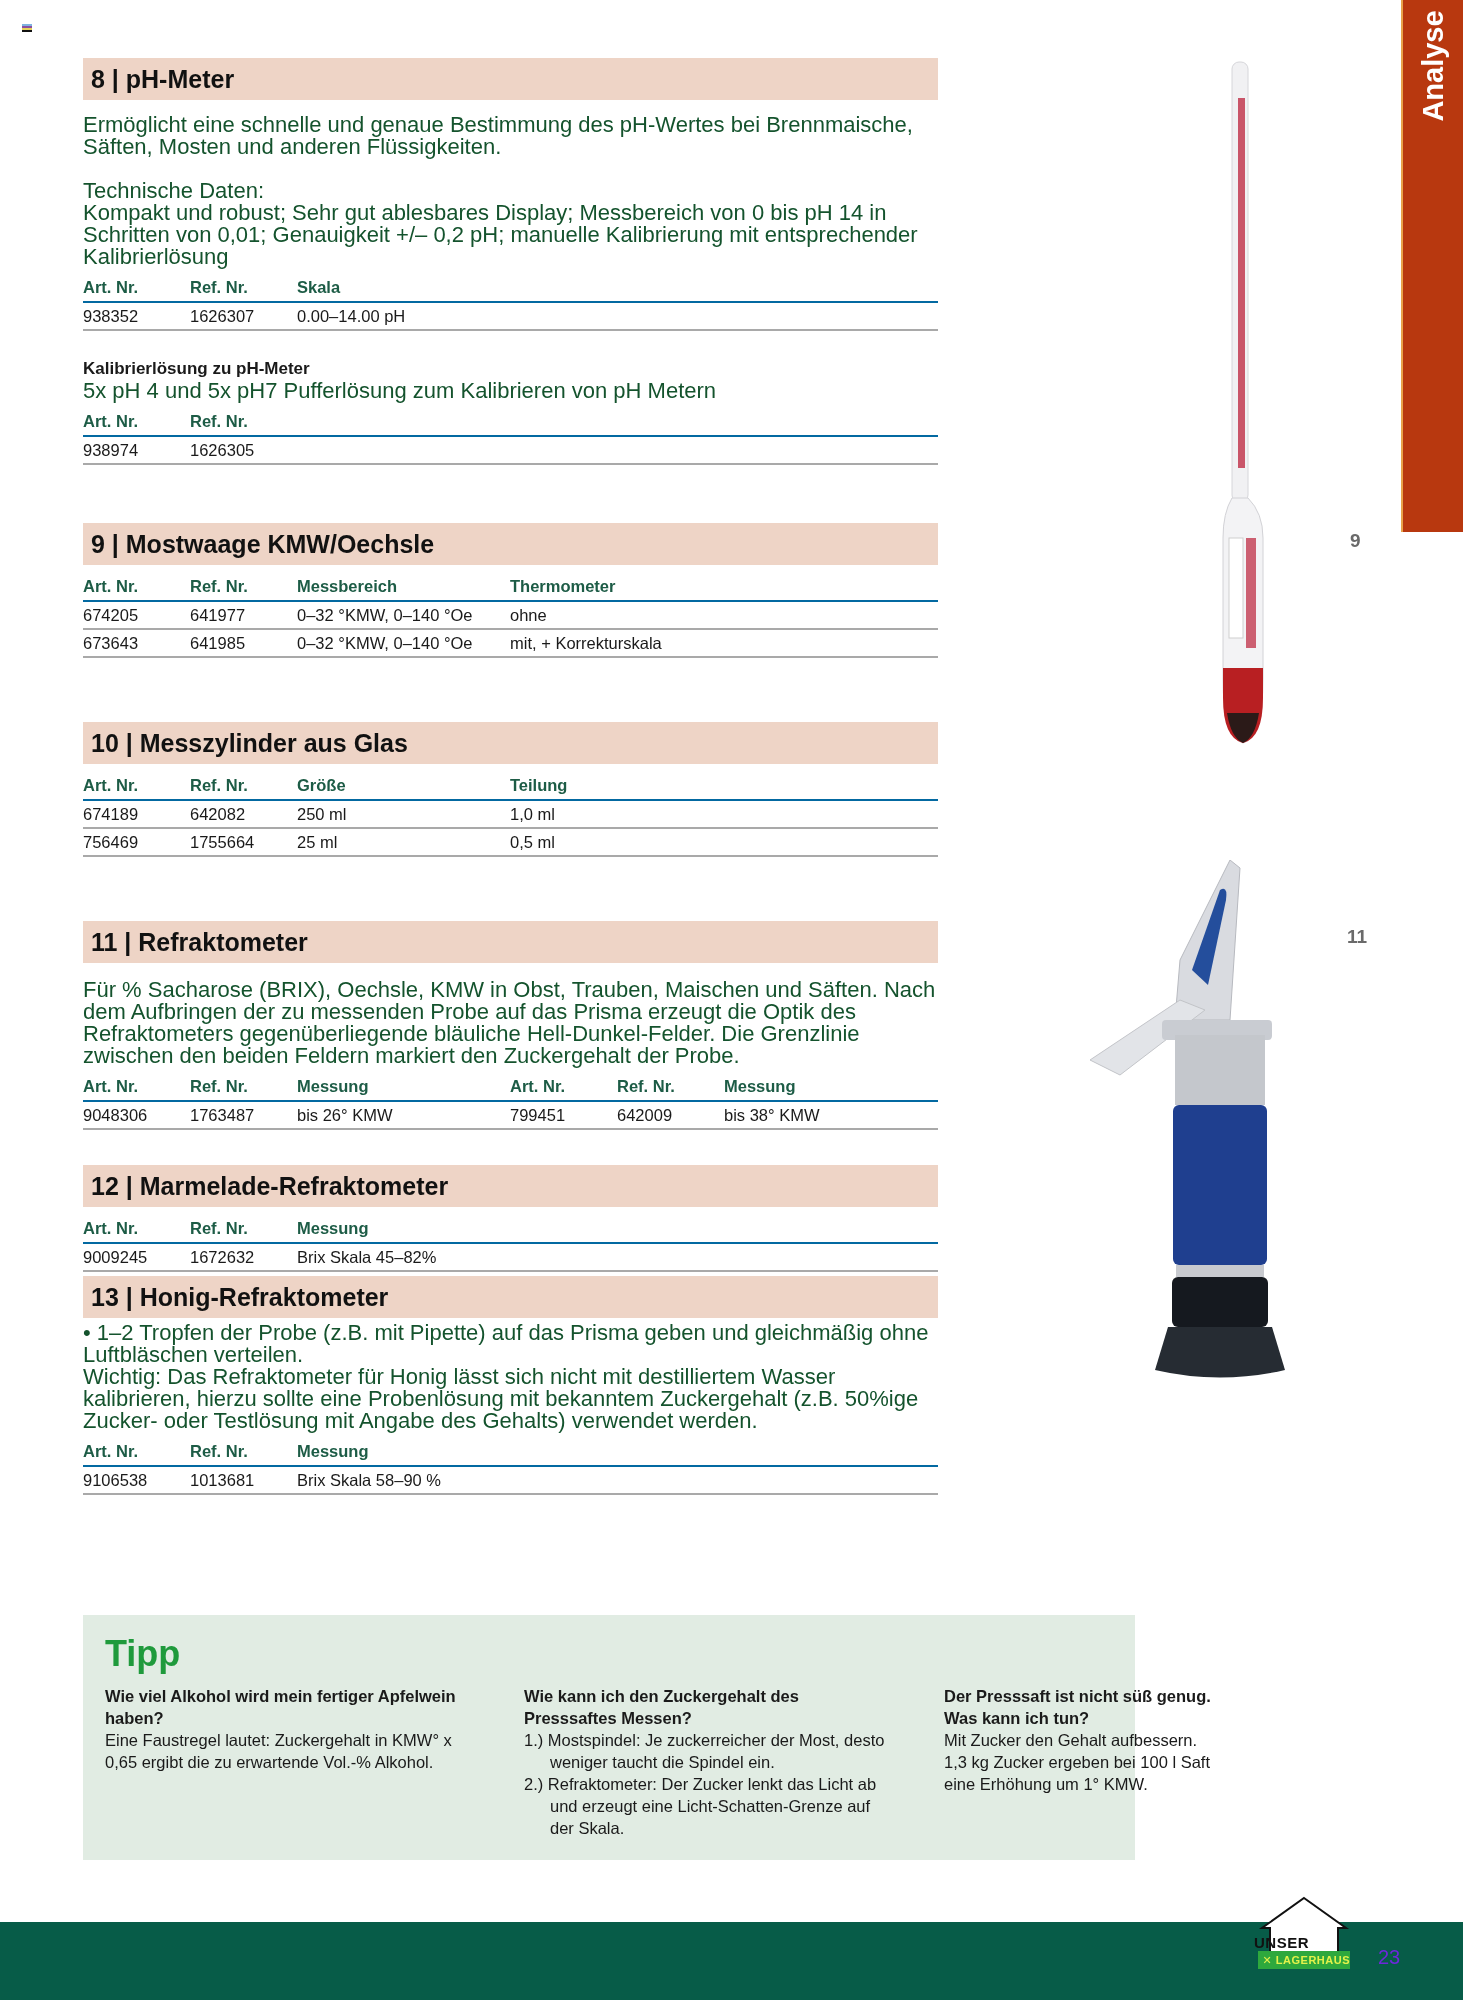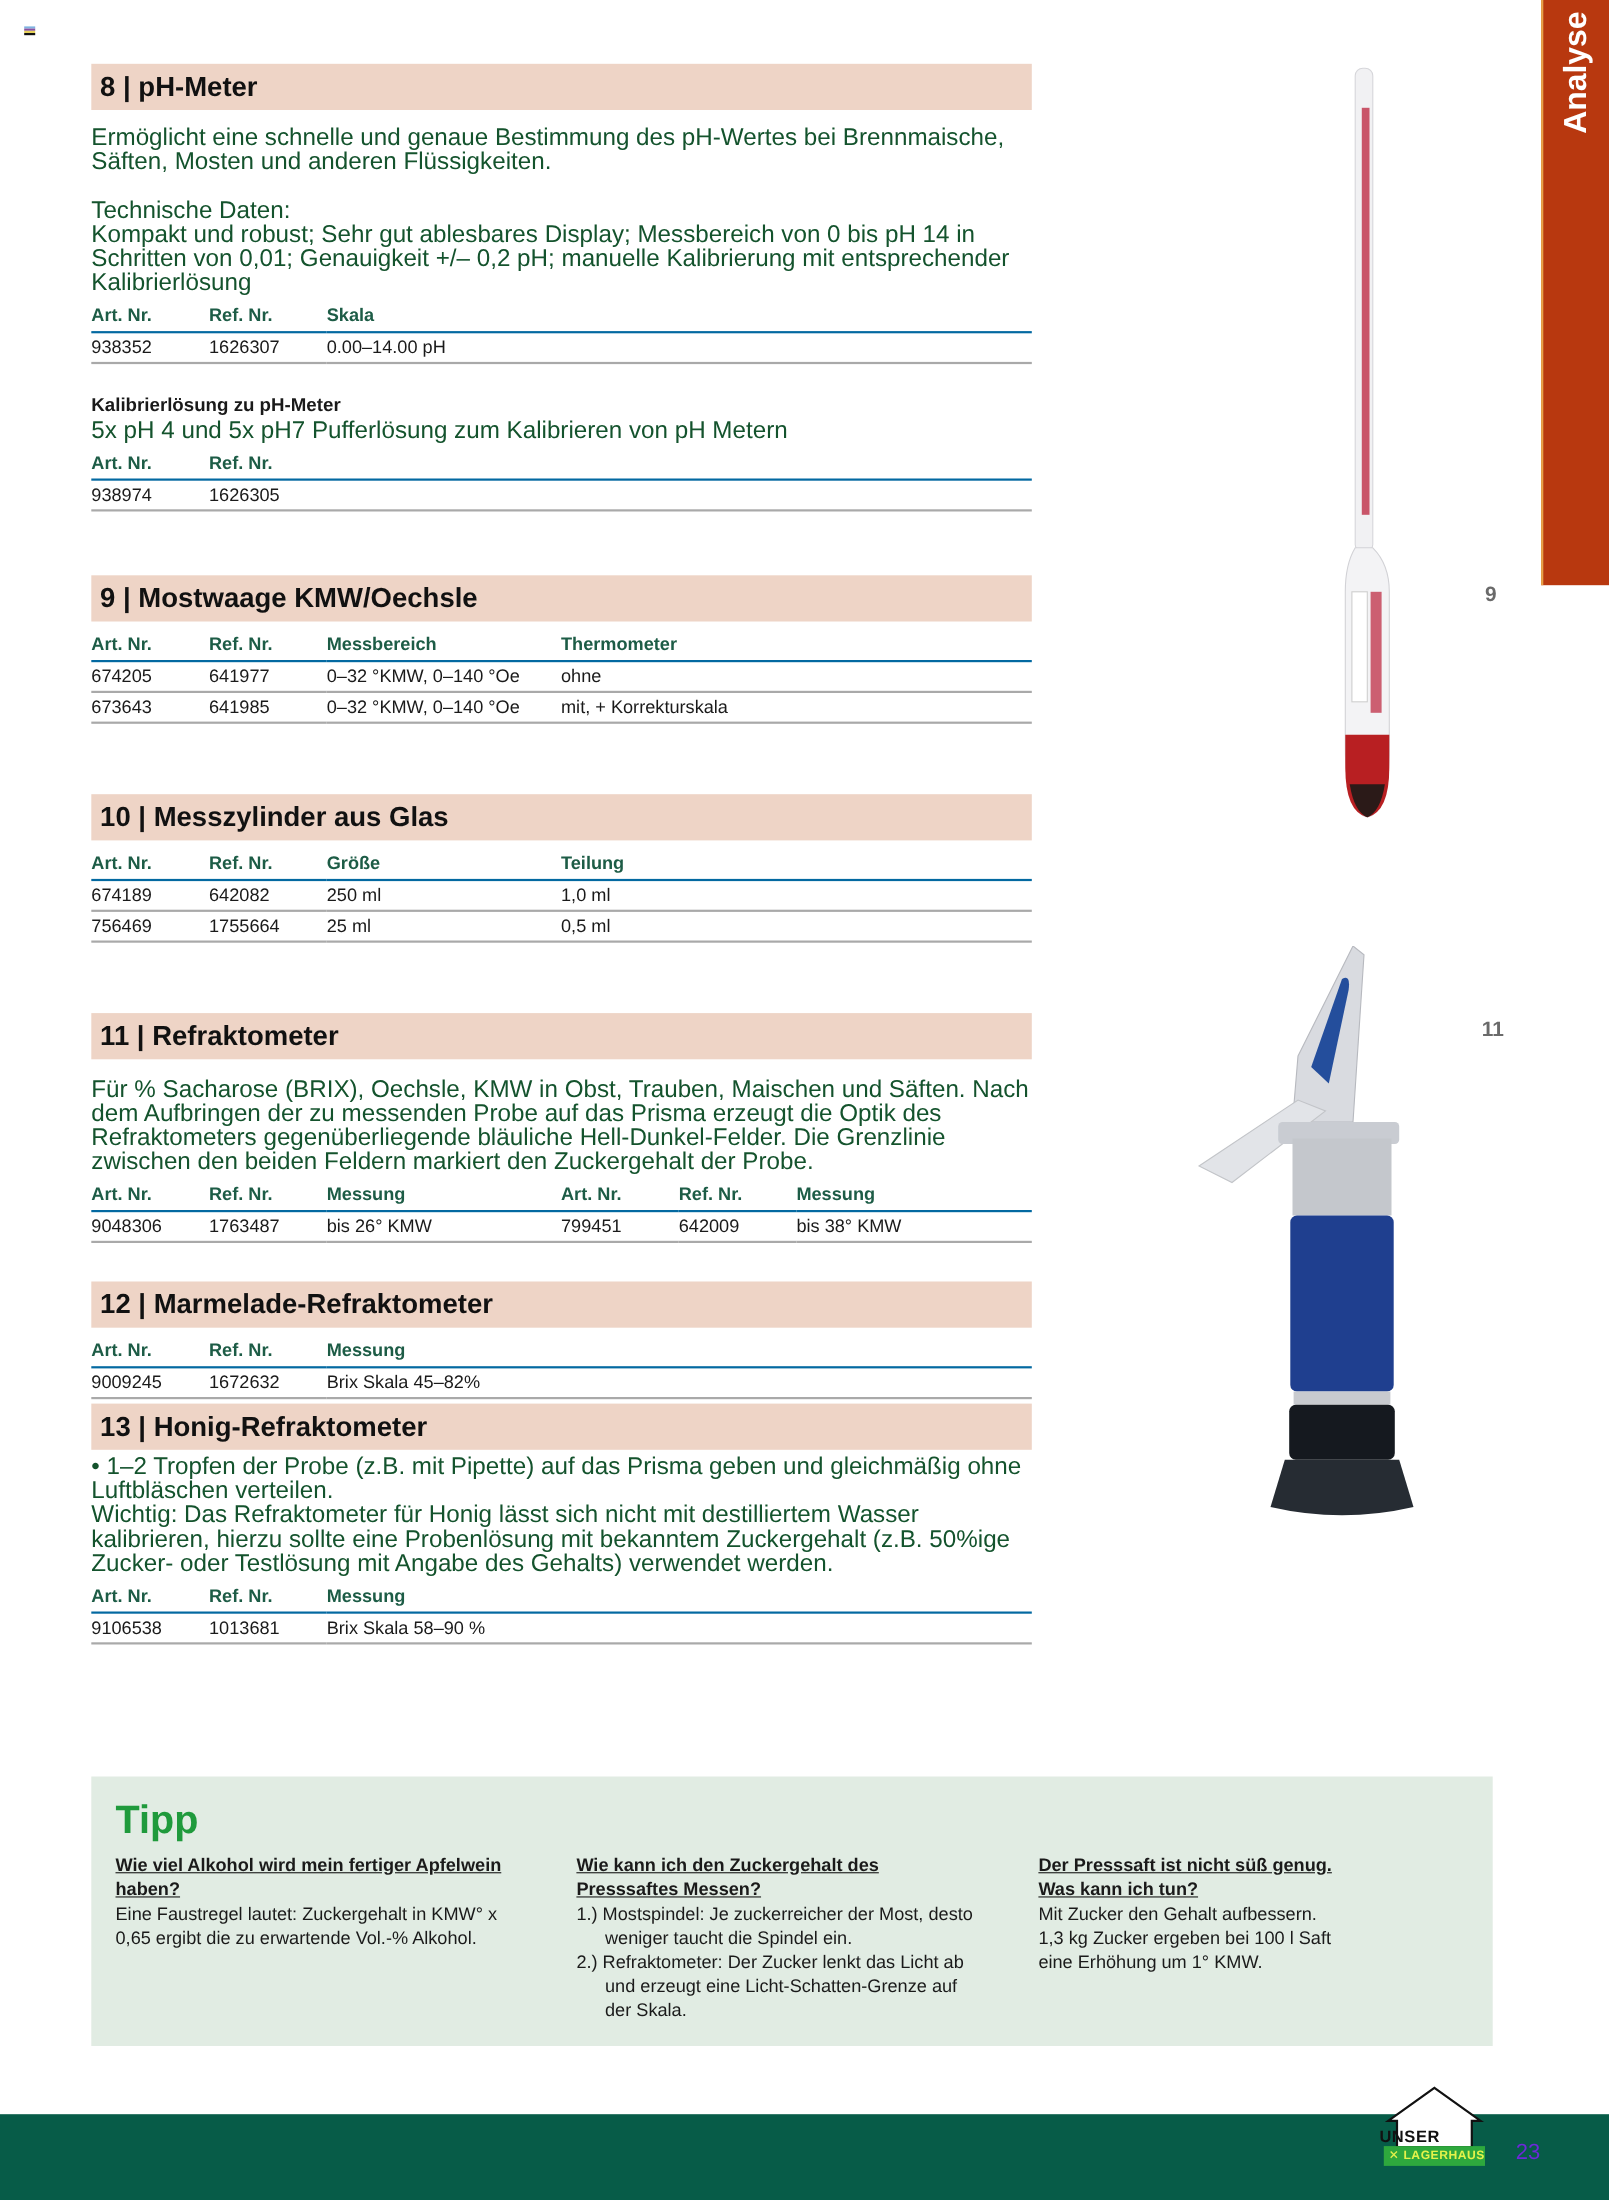--- a/index.html
+++ b/index.html
@@ -19,24 +19,24 @@
   .subhead { font-weight: 700; font-size: 17px; line-height: 23px; }
   .tbl { width: 855px; margin-top: 8px; border-collapse: collapse; font-size: 16.5px; }
   .tbl th { text-align: left; font-weight: 700; color: #1d5c46; height: 28px; vertical-align: middle; border-bottom: 2px solid #0369a1; }
   .tbl td { height: 28px; vertical-align: middle; border-bottom: 2px solid #a9a9a9; }
   .c1 { width: 107px; } .c2 { width: 107px; } .c3 { width: 213px; }
   .c4 { width: 107px; } .c5 { width: 107px; }
 
   .product-img { position: absolute; }
   .ref-num { position: absolute; font-weight: 700; font-size: 19px; color: #6a6a6a; }
 
-  .tipp { position: absolute; left: 83px; top: 1615px; width: 1274px; height: 245px; background: #e1ece3; }
+  .tipp { position: absolute; left: 83px; top: 1615px; width: 1052px; height: 245px; background: #e1ece3; }
   .tipp-title { position: absolute; left: 22px; top: 18px; font-size: 36px; font-weight: 700; color: #1f9a3c; }
   .tipp-col { position: absolute; top: 70px; width: 380px; font-size: 16.5px; line-height: 22px; color: #1a1a1a; }
-  .tipp-col .q { font-weight: 700; text-decoration: underline; }
+  .tipp-col .q { font-weight: 700; }
   .tipp-col .li { padding-left: 26px; text-indent: -26px; }
 
   .footer { position: absolute; left: 0; top: 1922px; width: 1463px; height: 78px; background: #075c48; }
   .page-num { position: absolute; left: 1378px; top: 1946px; color: #6d28d9; font-size: 20px; }
   .logo { position: absolute; left: 1254px; top: 1896px; width: 100px; height: 80px; }
   .logo-unser { position: absolute; left: 0; width: 100%; top: 38px; text-align: left; font-size: 15px; font-weight: 700; color: #111; letter-spacing: 0.5px; }
   .logo-lh { position: absolute; left: 4px; top: 55px; width: 92px; height: 18px; background: #2ea83d; color: #e4f24a; font-weight: 700; font-size: 11px; text-align: right; line-height: 18px; letter-spacing: 0.5px; }
 </style>
 </head>
 <body>

